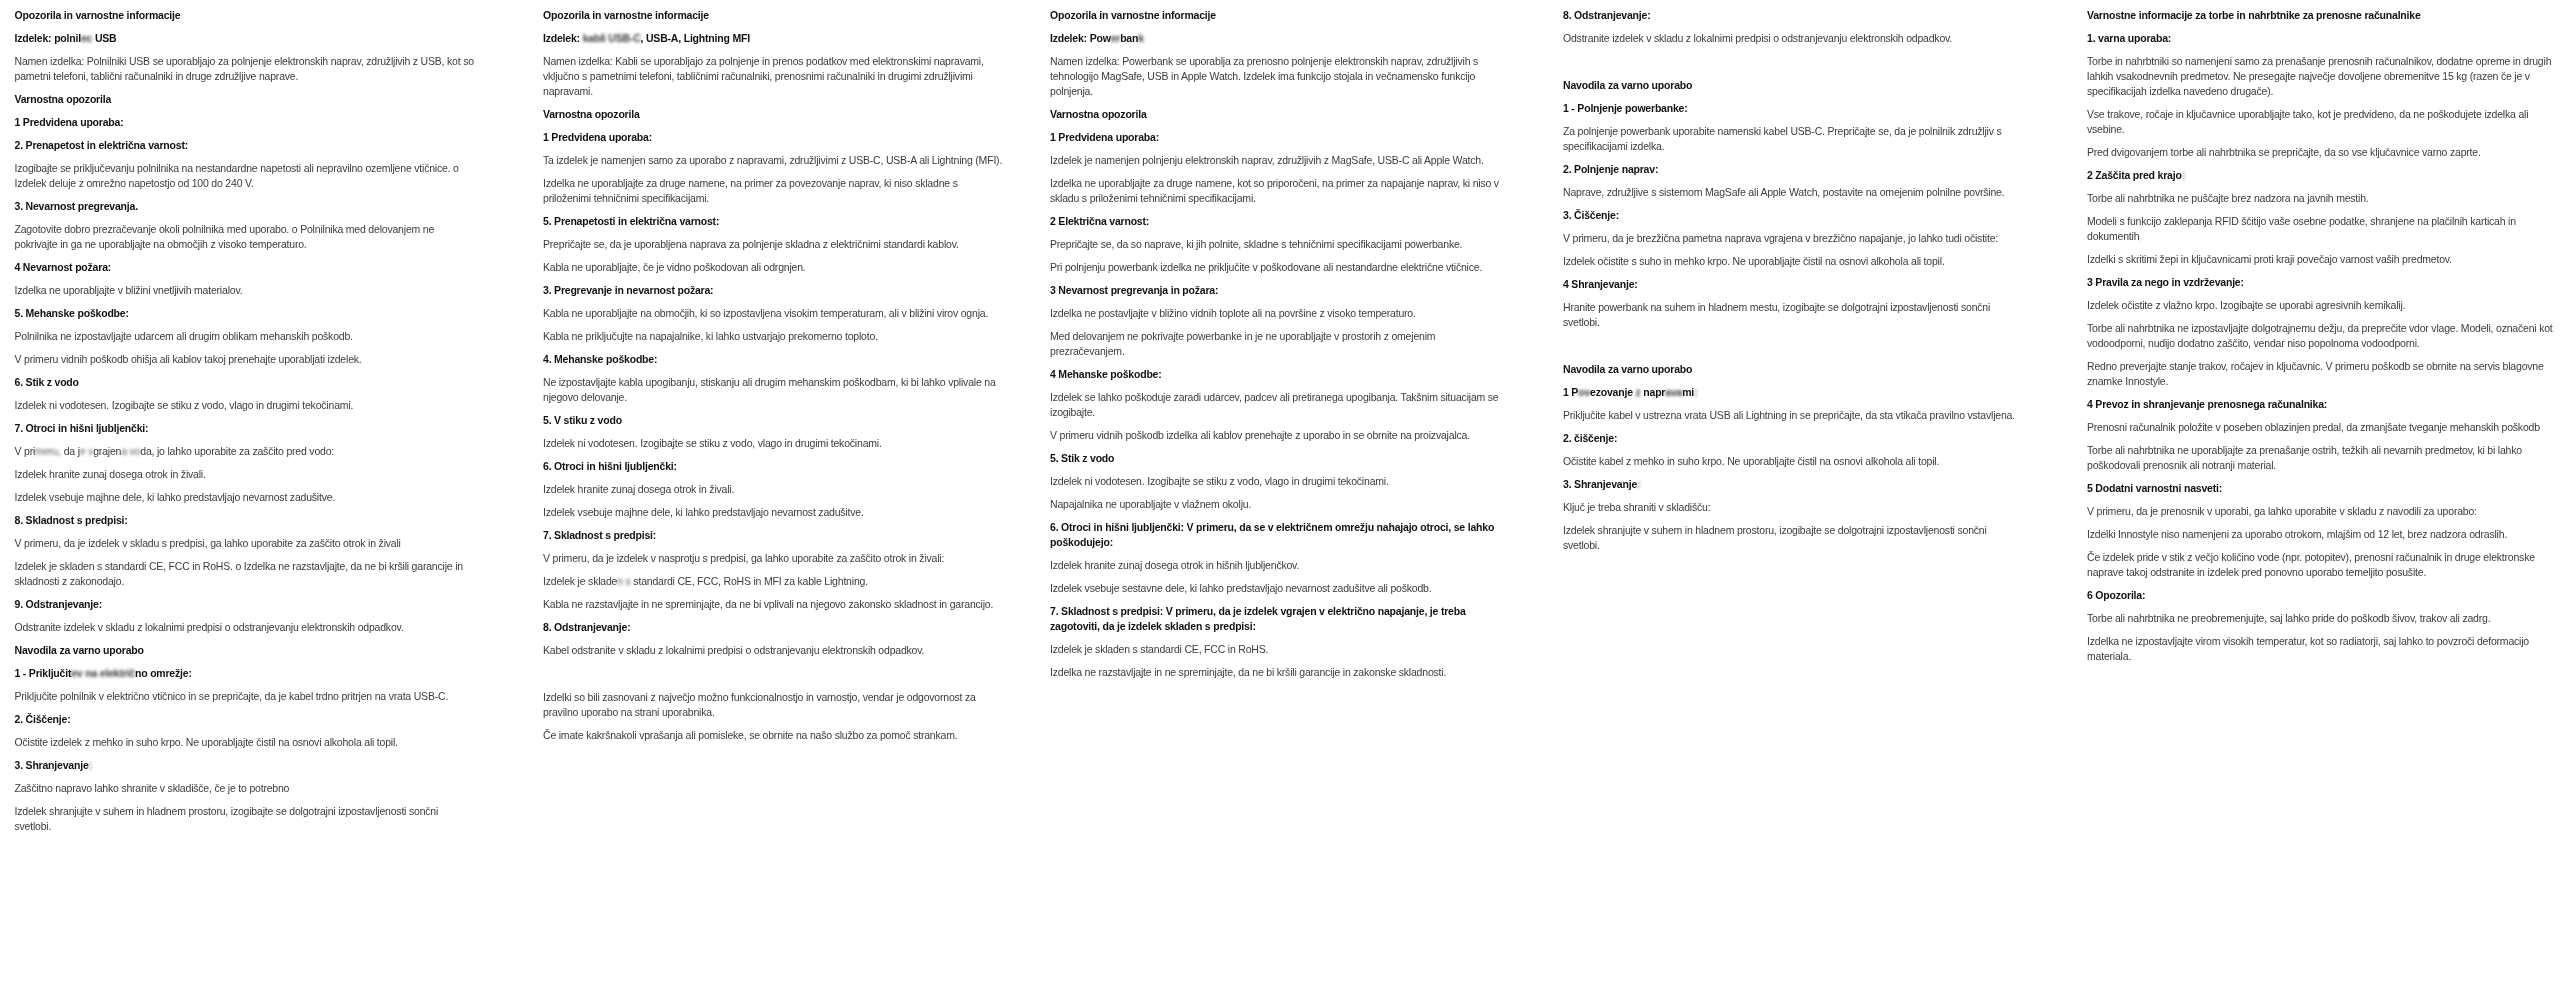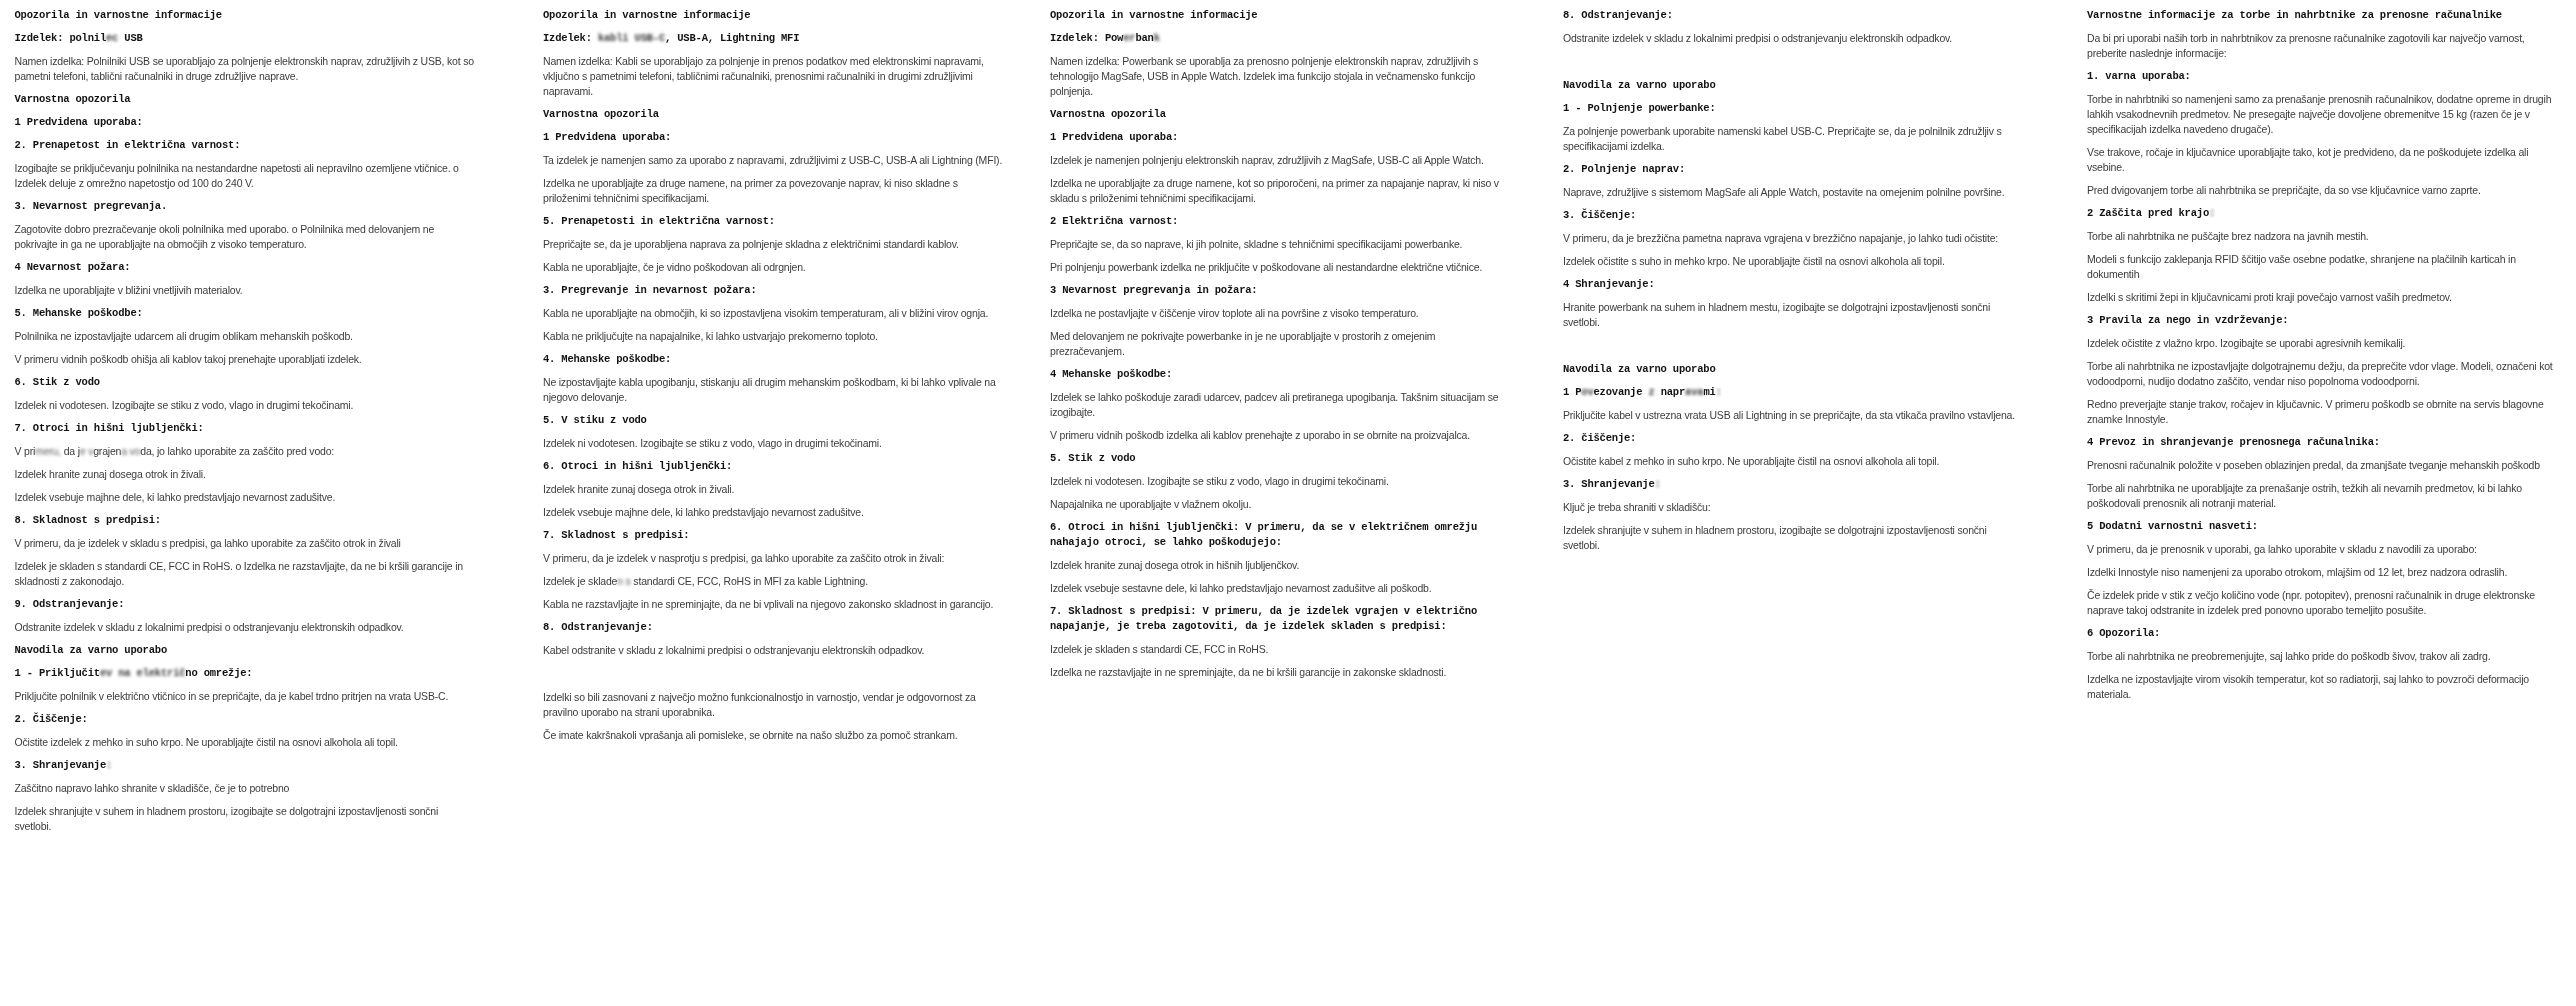--- a/index.html
+++ b/index.html
@@ -18,21 +18,21 @@
   .col-1 { left: 14.5px;   width: 460px; }
   .col-2 { left: 543px;  width: 460px; }
   .col-3 { left: 1050px; width: 456px; }
   .col-4 { left: 1563px; width: 456px; }
   .col-5 { left: 2087px; width: 469px; }
   .hd, .bd {
     margin: 8px 0;
     font-size: 10.5px;
     line-height: 15px;
   }
-  .hd { font-weight: 700; color: #121212; font-family: Liberation Mono, monospace; }
+  .hd { font-weight: 700; color: #121212; }
   .bd { font-weight: 400; color: #3c3c3c; }
   .col p:first-child { margin-top: 0; }
   .gap { height: 16px; }
   .blur {
     filter: blur(1.8px);
     opacity: 0.85;
   }
 </style>
 </head>
 <body>
@@ -109,21 +109,21 @@
       <p class="hd"><span>Izdelek: Pow</span><span class="blur">er</span><span>ban</span><span class="blur">k</span></p>
       <p class="bd"><span>Namen izdelka: Powerbank se uporablja za prenosno polnjenje elektronskih naprav, združljivih s tehnologijo MagSafe, USB in Apple Watch. Izdelek ima funkcijo stojala in večnamensko funkcijo polnjenja.</span></p>
       <p class="hd"><span>Varnostna opozorila</span></p>
       <p class="hd"><span>1 Predvidena uporaba:</span></p>
       <p class="bd"><span>Izdelek je namenjen polnjenju elektronskih naprav, združljivih z MagSafe, USB-C ali Apple Watch.</span></p>
       <p class="bd"><span>Izdelka ne uporabljajte za druge namene, kot so priporočeni, na primer za napajanje naprav, ki niso v skladu s priloženimi tehničnimi specifikacijami.</span></p>
       <p class="hd"><span>2 Električna varnost:</span></p>
       <p class="bd"><span>Prepričajte se, da so naprave, ki jih polnite, skladne s tehničnimi specifikacijami powerbanke.</span></p>
       <p class="bd"><span>Pri polnjenju powerbank izdelka ne priključite v poškodovane ali nestandardne električne vtičnice.</span></p>
       <p class="hd"><span>3 Nevarnost pregrevanja in požara:</span></p>
-      <p class="bd"><span>Izdelka ne postavljajte v čiščenje virov toplote ali na površine z visoko temperaturo.</span></p>
+      <p class="bd"><span>Izdelka ne postavljajte v bližino vidnih toplote ali na površine z visoko temperaturo.</span></p>
       <p class="bd"><span>Med delovanjem ne pokrivajte powerbanke in je ne uporabljajte v prostorih z omejenim prezračevanjem.</span></p>
       <p class="hd"><span>4 Mehanske poškodbe:</span></p>
       <p class="bd"><span>Izdelek se lahko poškoduje zaradi udarcev, padcev ali pretiranega upogibanja. Takšnim situacijam se izogibajte.</span></p>
       <p class="bd"><span>V primeru vidnih poškodb izdelka ali kablov prenehajte z uporabo in se obrnite na proizvajalca.</span></p>
       <p class="hd"><span>5. Stik z vodo</span></p>
       <p class="bd"><span>Izdelek ni vodotesen. Izogibajte se stiku z vodo, vlago in drugimi tekočinami.</span></p>
       <p class="bd"><span>Napajalnika ne uporabljajte v vlažnem okolju.</span></p>
       <p class="hd"><span>6. Otroci in hišni ljubljenčki: V primeru, da se v električnem omrežju nahajajo otroci, se lahko poškodujejo:</span></p>
       <p class="bd"><span>Izdelek hranite zunaj dosega otrok in hišnih ljubljenčkov.</span></p>
       <p class="bd"><span>Izdelek vsebuje sestavne dele, ki lahko predstavljajo nevarnost zadušitve ali poškodb.</span></p>
@@ -150,21 +150,20 @@
       <p class="hd"><span>1 P</span><span class="blur">ov</span><span>ezovanje </span><span class="blur">z</span><span> napr</span><span class="blur">ava</span><span>mi</span><span class="blur">:</span></p>
       <p class="bd"><span>Priključite kabel v ustrezna vrata USB ali Lightning in se prepričajte, da sta vtikača pravilno vstavljena.</span></p>
       <p class="hd"><span>2. čiščenje:</span></p>
       <p class="bd"><span>Očistite kabel z mehko in suho krpo. Ne uporabljajte čistil na osnovi alkohola ali topil.</span></p>
       <p class="hd"><span>3. Shranjevanje</span><span class="blur">:</span></p>
       <p class="bd"><span>Ključ je treba shraniti v skladišču:</span></p>
       <p class="bd"><span>Izdelek shranjujte v suhem in hladnem prostoru, izogibajte se dolgotrajni izpostavljenosti sončni svetlobi.</span></p>
     </div>
     <div class="col col-5">
       <p class="hd"><span>Varnostne informacije za torbe in nahrbtnike za prenosne računalnike</span></p>
-      <p class="bd"><span>Da bi pri uporabi naših torb in nahrbtnikov za prenosne računalnike zagotovili kar največjo varnost, preberite naslednje informacije:</span></p>
       <p class="hd"><span>1. varna uporaba:</span></p>
       <p class="bd"><span>Torbe in nahrbtniki so namenjeni samo za prenašanje prenosnih računalnikov, dodatne opreme in drugih lahkih vsakodnevnih predmetov. Ne presegajte največje dovoljene obremenitve 15 kg (razen če je v specifikacijah izdelka navedeno drugače).</span></p>
       <p class="bd"><span>Vse trakove, ročaje in ključavnice uporabljajte tako, kot je predvideno, da ne poškodujete izdelka ali vsebine.</span></p>
       <p class="bd"><span>Pred dvigovanjem torbe ali nahrbtnika se prepričajte, da so vse ključavnice varno zaprte.</span></p>
       <p class="hd"><span>2 Zaščita pred krajo</span><span class="blur">:</span></p>
       <p class="bd"><span>Torbe ali nahrbtnika ne puščajte brez nadzora na javnih mestih.</span></p>
       <p class="bd"><span>Modeli s funkcijo zaklepanja RFID ščitijo vaše osebne podatke, shranjene na plačilnih karticah in dokumentih</span><span class="blur">.</span></p>
       <p class="bd"><span>Izdelki s skritimi žepi in ključavnicami proti kraji povečajo varnost vaših predmetov.</span></p>
       <p class="hd"><span>3 Pravila za nego in vzdrževanje:</span></p>
       <p class="bd"><span>Izdelek očistite z vlažno krpo. Izogibajte se uporabi agresivnih kemikalij.</span></p>

